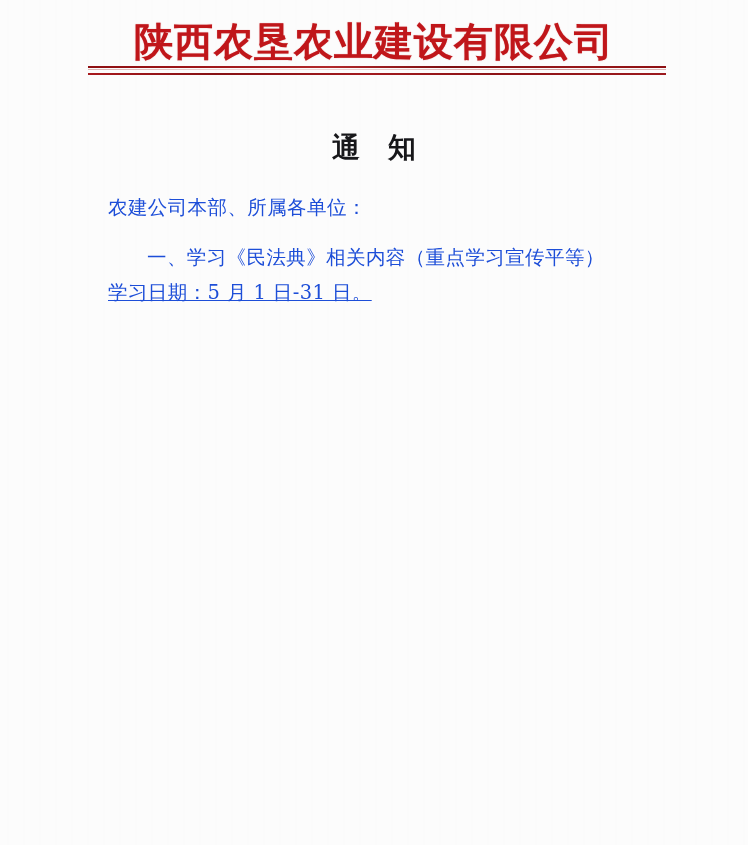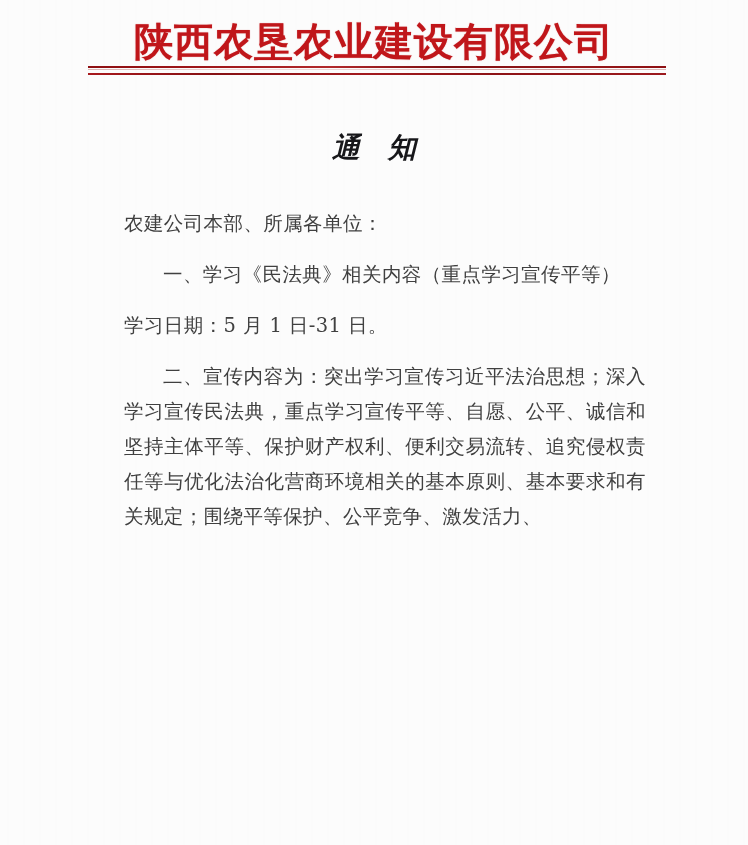--- a/index.html
+++ b/index.html
@@ -104,51 +104,51 @@
     left: 0;
     top: 128px;
     width: 748px;
     text-align: center;
     font-family: "DejaVu Sans", "Liberation Sans", sans-serif;
     font-weight: bold;
     font-size: 28px;
     line-height: 40px;
     color: #17171a;
     white-space: nowrap;
-    font-style: italic;
   }
 
   #body-block {
     position: absolute;
     left: 108px;
     top: 190px;
     width: 554px;
   }
 
   .para {
-    margin: 16px;
+    margin: 0;
     font-family: "DejaVu Serif", "Liberation Serif", serif;
     font-size: 19.5px;
     line-height: 35px;
-    color: #404040;
+    color: #1d4ed8;
     text-align: justify;
     text-justify: inter-ideograph;
     letter-spacing: 0.4px;
   }
 
   .para.salutation {
     margin-bottom: 15px;
   }
 
   .para.indent {
     text-indent: 2em;
   }
 
   .para.flush {
     text-indent: 0;
+    text-decoration: underline;
   }
 </style>
 </head>
 <body>
 
 <div id="page">
 
   <div id="scan-texture"></div>
 
   <div id="letterhead">
@@ -165,17 +165,16 @@
 
   <div id="body-block">
 
     <p class="para salutation">农建公司本部、所属各单位：</p>
 
 
     <p class="para indent">一、学习《民法典》相关内容（重点学习宣传平等）</p>
 
     <p class="para flush">学习日期：5 月 1 日-31 日。</p>
 
-    <p class="para indent">二、宣传内容为：突出学习宣传习近平法治思想；深入学习宣传民法典，重点学习宣传平等、自愿、公平、诚信和坚持主体平等、保护财产权利、便利交易流转、追究侵权责任等与优化法治化营商环境相关的基本原则、基本要求和有关规定；围绕平等保护、公平竞争、激发活力、</p>
 
   </div>
 
 </div>
 
 </body></html>

